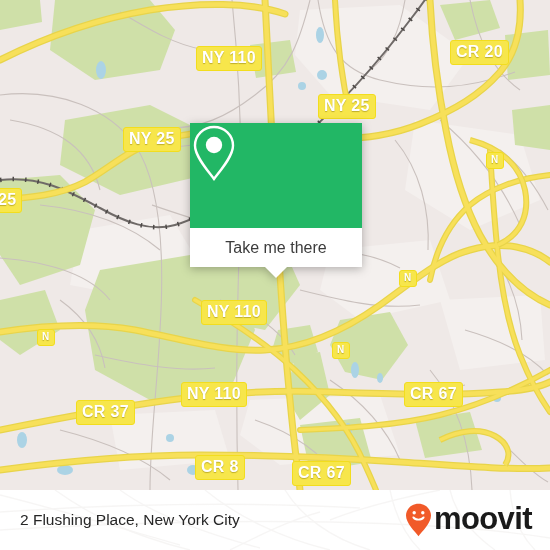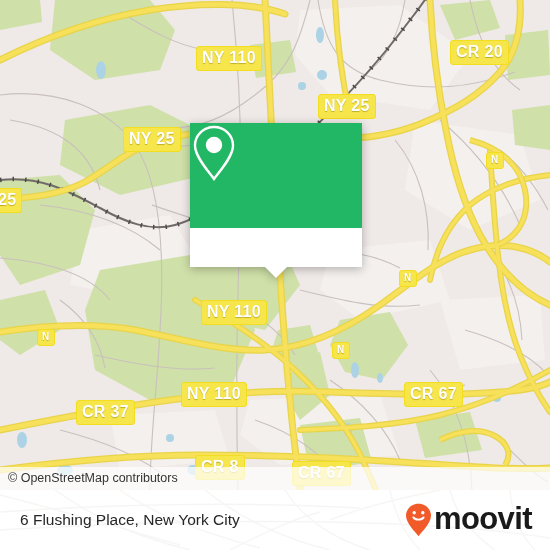--- a/index.html
+++ b/index.html
@@ -269,30 +269,30 @@
         <div class="shield" style="left: 201px; top: 300px;">NY 110</div>
         <div class="shield sm" style="left: 37px; top: 329px;">N</div>
         <div class="shield sm" style="left: 332px; top: 342px;">N</div>
         <div class="shield" style="left: 181px; top: 382px;">NY 110</div>
         <div class="shield" style="left: 404px; top: 382px;">CR 67</div>
         <div class="shield" style="left: 76px; top: 400px;">CR 37</div>
         <div class="shield" style="left: 195px; top: 455px;">CR 8</div>
         <div class="shield" style="left: 292px; top: 461px;">CR 67</div>
       </div>
 
-    <div id="attribution">© OpenStreetMap contributors</div>
 
     <div id="callout">
       <div id="callout-top">
         <svg width="48" height="60" viewBox="0 0 48 60">
           <path d="M24 4 C13.5 4 5 12.3 5 22.6 C5 34 19 49 24 56 C29 49 43 34 43 22.6 C43 12.3 34.5 4 24 4 Z" fill="none" stroke="#ffffff" stroke-width="2.4"></path>
           <circle cx="24" cy="22" r="8.2" fill="#ffffff"></circle>
         </svg>
       </div>
       <div id="callout-bottom">
+        <span id="callout-label">Take me there</span>
         <span id="callout-tail"></span>
       </div>
     </div>
 
   </div>
 
   <div id="footer">
 
     <svg id="footer-watermark" viewBox="0 0 550 60">
       <g stroke="#e4e0de" stroke-width="1.4" fill="none">
@@ -304,21 +304,21 @@
         <path d="M0,40 C100,34 220,30 330,32 C430,34 500,40 550,48"></path>
         <path d="M0,22 C120,14 250,12 360,18"></path>
         <path d="M390,0 C395,25 405,45 420,60"></path>
         <path d="M450,0 C455,22 470,42 495,60"></path>
         <path d="M510,0 C512,25 520,45 535,60"></path>
         <path d="M330,30 C360,18 400,8 440,0"></path>
         <path d="M230,60 C260,45 290,30 320,22"></path>
       </g>
     </svg>
 
-    <span id="address">6 Flushing Place, New York City</span>
+    <span id="address">2 Flushing Place, New York City</span>
 
     <div id="brand">
       <svg width="27" height="34" viewBox="0 0 27 34">
         <path d="M13.5 0.8 C6.5 0.8 1 6.1 1 12.6 C1 20.3 10 28.8 13.5 33.2 C17 28.8 26 20.3 26 12.6 C26 6.1 20.5 0.8 13.5 0.8 Z" fill="#f15a29"></path>
         <circle cx="9.2" cy="9.8" r="1.7" fill="#ffffff"></circle>
         <circle cx="17.8" cy="9.8" r="1.7" fill="#ffffff"></circle>
         <path d="M8.4 14.4 C10.4 17.4 16.6 17.4 18.6 14.4" stroke="#ffffff" stroke-width="1.9" fill="none" stroke-linecap="round"></path>
       </svg>
       <span id="brand-text">moovit</span>
     </div>

